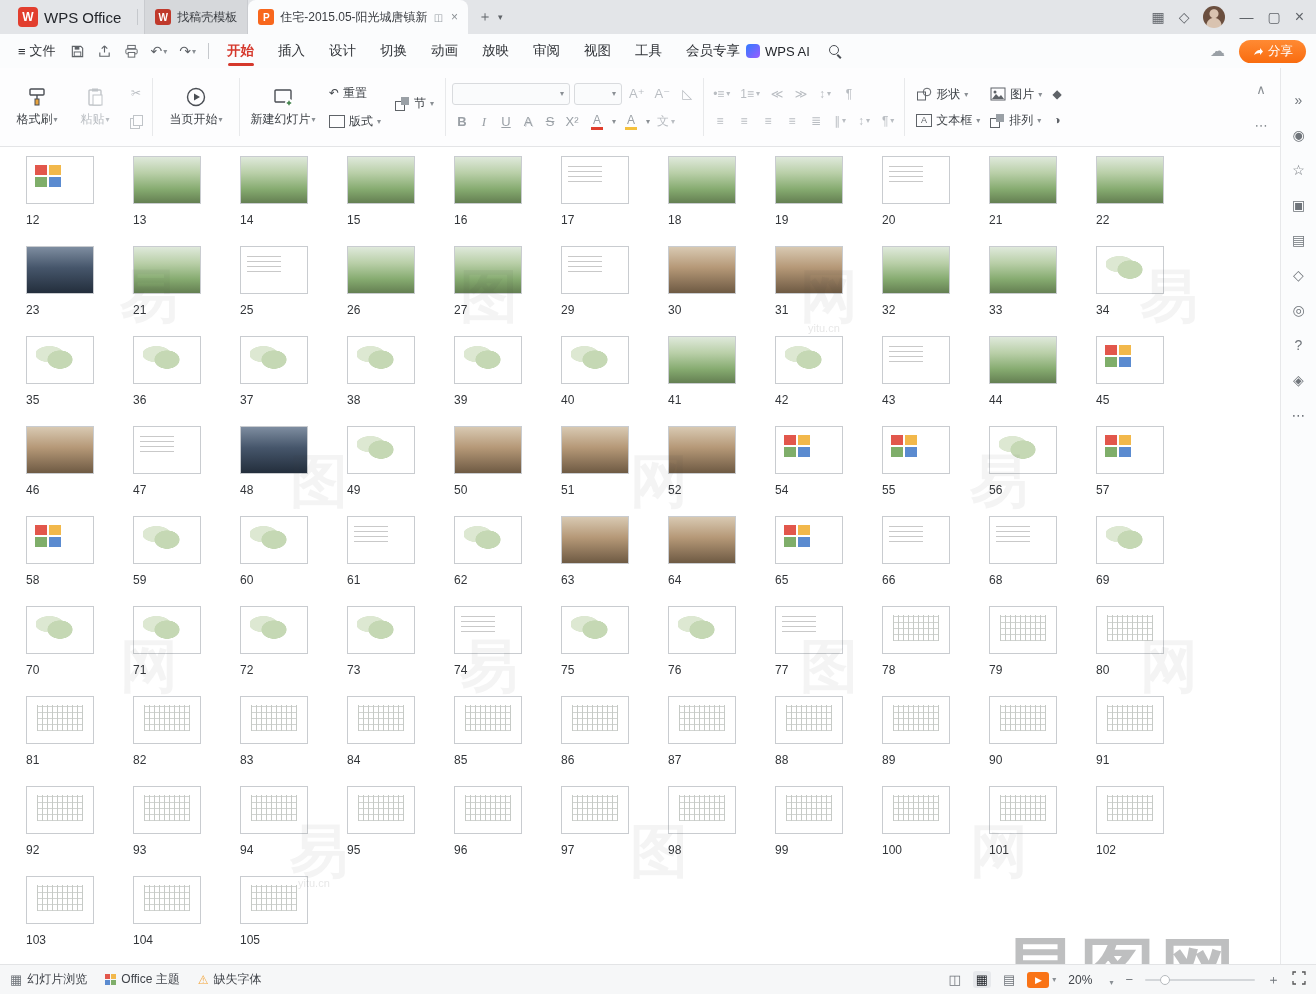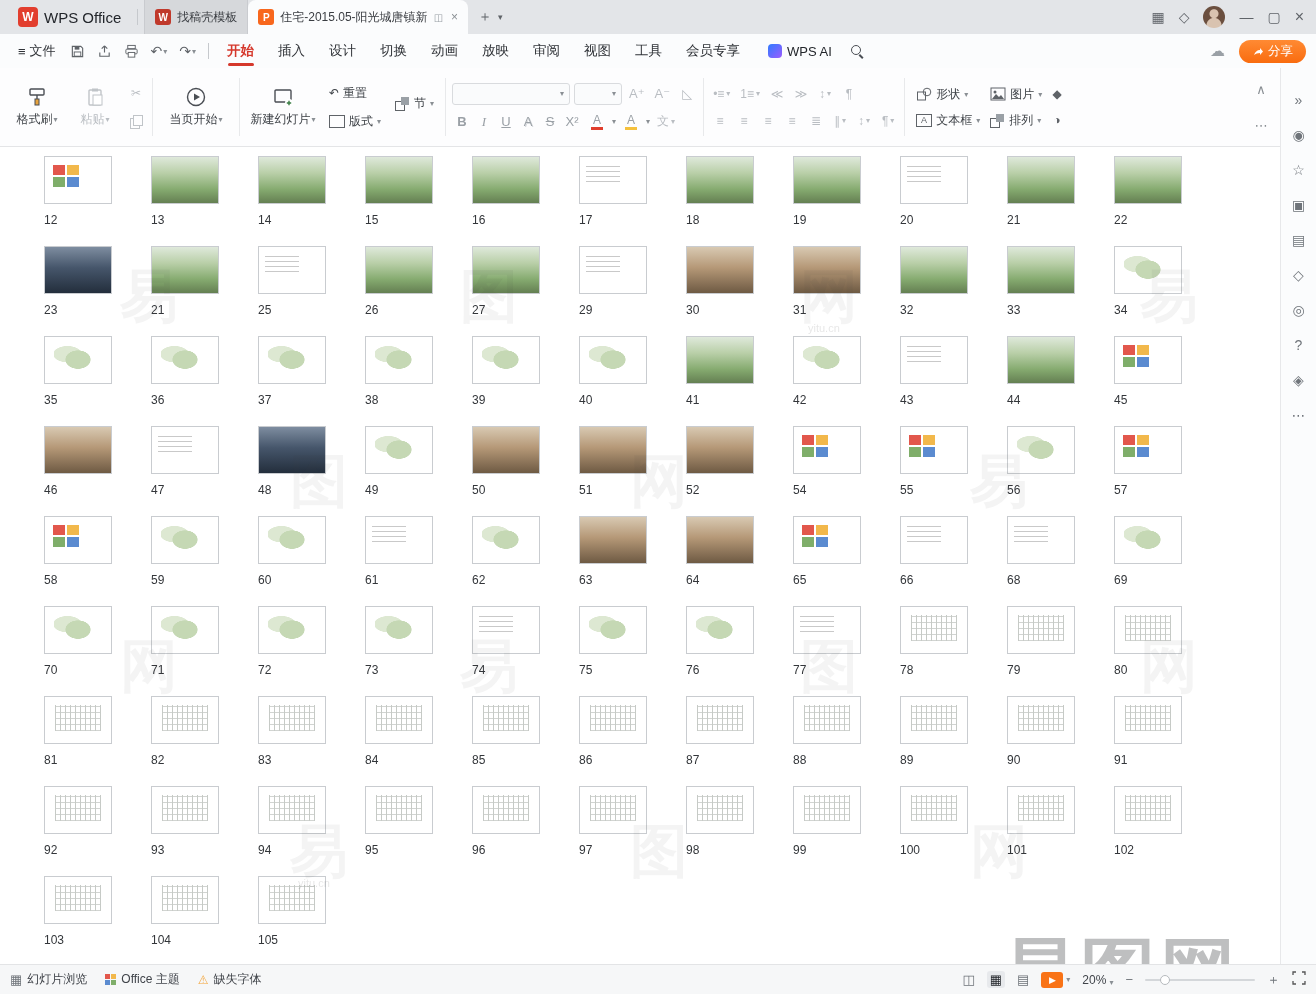--- a/index.html
+++ b/index.html
@@ -29,21 +29,21 @@
 .win-close{font-size:16px;}
 
 .menubar{height:34px;background:#fbfcfd;display:flex;align-items:center;padding:0 10px;position:relative;}
 .file-btn{display:flex;align-items:center;gap:4px;font-size:13px;color:#2f3237;padding:0 8px;white-space:nowrap;}
 .qicons{display:flex;align-items:center;gap:12px;margin:0 6px;}
 .qbtn{display:flex;align-items:center;gap:1px;color:#5f6368;font-size:14px;}
 .menu-tabs{display:flex;align-items:center;gap:24px;margin-left:12px;height:34px;}
 .menu-tab{font-size:13.5px;color:#2f3237;position:relative;height:100%;display:flex;align-items:center;white-space:nowrap;}
 .menu-tab.active{color:#d5382c;font-weight:bold;}
 .menu-tab.active::after{content:"";position:absolute;left:50%;transform:translateX(-50%);bottom:2px;width:26px;height:3px;border-radius:2px;background:#d5382c;}
-.wps-ai{display:flex;align-items:center;gap:5px;margin-left:28px;font-size:13px;color:#23262b;white-space:nowrap;}
+.wps-ai{display:flex;align-items:center;gap:5px;margin-left:6px;font-size:13px;color:#23262b;white-space:nowrap;}
 .ai-logo{width:14px;height:14px;border-radius:4px;background:linear-gradient(135deg,#2f7bff,#9b5cff);}
 .search-ico{position:relative;width:15px;height:15px;display:inline-block;margin-left:18px;}
 .search-ico::before{content:"";position:absolute;left:1px;top:1px;width:8px;height:8px;border:1.5px solid #4a4e54;border-radius:50%;}
 .search-ico::after{content:"";position:absolute;left:10px;top:10px;width:5px;height:1.5px;background:#4a4e54;transform:rotate(45deg);transform-origin:0 0;}
 .mb-right{margin-left:auto;display:flex;align-items:center;gap:14px;}
 .cloud-ico{font-size:15px;color:#9aa0a6;}
 .share-btn{display:flex;align-items:center;gap:4px;background:linear-gradient(180deg,#ff8a33,#f96c0f);color:#fff;font-size:12.5px;height:23px;padding:0 13px;border-radius:12px;white-space:nowrap;}
 
 .ribbon{height:79px;width:1280px;background:#fdfdfe;border-bottom:1px solid #e4e5e7;display:flex;align-items:stretch;padding:5px 6px;}
 .rgroup{display:flex;align-items:center;gap:4px;padding:0 4px;}
@@ -78,21 +78,21 @@
 .copy-ico::after{content:"";position:absolute;left:3px;top:0;width:8px;height:9px;border:1px solid #c0c4c8;background:#fdfdfe;}
 .tbx-ico{width:16px;height:13px;border:1px solid #5f6368;font-size:9px;display:inline-flex;align-items:center;justify-content:center;color:#5f6368;}
 .arr-ico{position:relative;width:15px;height:13px;display:inline-block;}
 .arr-ico::before{content:"";position:absolute;left:0;top:4px;width:8px;height:8px;border:1px solid #5f6368;}
 .arr-ico::after{content:"";position:absolute;left:6px;top:0;width:8px;height:8px;background:#9aa0a6;}
 .ins-grid{display:grid;grid-template-columns:auto auto auto;grid-auto-rows:26px;align-items:center;}
 .tail-col{display:flex;flex-direction:column;justify-content:space-between;padding:6px 0;margin-left:auto;align-items:center;width:26px;}
 .tail-col .sm{color:#8a8f94;}
 
 .content{position:absolute;top:148px;left:0;width:1280px;height:816px;background:#fff;overflow:hidden;}
-#slide-grid{display:grid;grid-template-columns:repeat(11,107px);grid-auto-rows:90px;padding:8px 0 0 44px;position:relative;z-index:1;}
+#slide-grid{display:grid;grid-template-columns:repeat(11,107px);grid-auto-rows:90px;padding:8px 0 0 26px;position:relative;z-index:1;}
 .thumb{width:68px;height:48px;background:#fff;border:1px solid #c9ccd0;position:relative;overflow:hidden;}
 .slide-num{margin-top:9px;font-size:12px;color:#33363a;}
 .t-green{background:linear-gradient(180deg,#dfe9db 0%,#b9cfa8 35%,#86ab70 70%,#647f52 100%);}
 .t-warm{background:linear-gradient(180deg,#d8c9b2 0%,#b59877 45%,#6e5a43 100%);}
 .t-dark{background:linear-gradient(180deg,#7e8da0 0%,#46566b 45%,#232e3c 100%);}
 .t-doc::before{content:"";position:absolute;left:6px;top:9px;right:26px;bottom:18px;background:repeating-linear-gradient(to bottom,#c9c9c9 0 1px,rgba(0,0,0,0) 1px 5px);}
 .t-diagram::before{content:"";position:absolute;inset:5px 9px 9px 9px;background:radial-gradient(ellipse at 50% 55%,#c5d8b4 0 36%,rgba(197,216,180,0) 38%),radial-gradient(ellipse at 28% 38%,#dde8d2 0 28%,rgba(0,0,0,0) 30%);}
 .t-plan::before{content:"";position:absolute;left:10px;right:10px;top:8px;bottom:12px;opacity:.8;background:repeating-linear-gradient(90deg,#b9bdb9 0 1px,rgba(0,0,0,0) 1px 5px),repeating-linear-gradient(0deg,#c6cac6 0 1px,rgba(0,0,0,0) 1px 6px);}
 .t-color::before{content:"";position:absolute;left:8px;top:8px;width:30px;height:26px;background:linear-gradient(#e2574c,#e2574c) 0 0/12px 10px no-repeat,linear-gradient(#f2b84b,#f2b84b) 14px 0/12px 10px no-repeat,linear-gradient(#7fae6a,#7fae6a) 0 12px/12px 10px no-repeat,linear-gradient(#5b8bd0,#5b8bd0) 14px 12px/12px 10px no-repeat;}
 #watermarks{position:absolute;inset:0;pointer-events:none;z-index:2;}
@@ -105,21 +105,21 @@
 
 .statusbar{position:absolute;left:0;right:0;bottom:0;height:30px;background:#f6f7f8;border-top:1px solid #e3e4e6;display:flex;align-items:center;padding:0 10px;font-size:12px;color:#40444a;z-index:4;}
 .sb-item{display:flex;align-items:center;gap:5px;margin-right:18px;white-space:nowrap;}
 .warn-ico{color:#f3a53a;}
 .palette-ico{width:11px;height:11px;display:inline-block;background:linear-gradient(#e2574c,#e2574c) 0 0/5px 5px no-repeat,linear-gradient(#f2b84b,#f2b84b) 6px 0/5px 5px no-repeat,linear-gradient(#5b8bd0,#5b8bd0) 0 6px/5px 5px no-repeat,linear-gradient(#7fae6a,#7fae6a) 6px 6px/5px 5px no-repeat;}
 .sb-right{margin-left:auto;display:flex;align-items:center;gap:12px;}
 .vbtn{font-size:13px;color:#6f747a;}
 .vbtn.active{color:#23262b;background:#e7e9ec;border-radius:3px;padding:1px 3px;}
 .play-btn{display:flex;align-items:center;gap:3px;}
 .play-core{width:22px;height:16px;background:#f97316;border-radius:3px;color:#fff;font-size:9px;display:flex;align-items:center;justify-content:center;}
-.zoom-val{display:flex;align-items:flex-end;gap:3px;}
+.zoom-val{display:flex;align-items:flex-end;gap:17px;}
 .slider{width:110px;height:2px;background:#d4d7da;position:relative;border-radius:1px;}
 .knob{position:absolute;left:14%;top:-4px;width:10px;height:10px;border-radius:50%;background:#fff;border:1px solid #b6babe;}
 </style>
 </head>
 <body>
 
 <div class="titlebar">
   <div class="wps-home">
     <span class="wps-logo">W</span>
     <span class="app-name">WPS Office</span>

